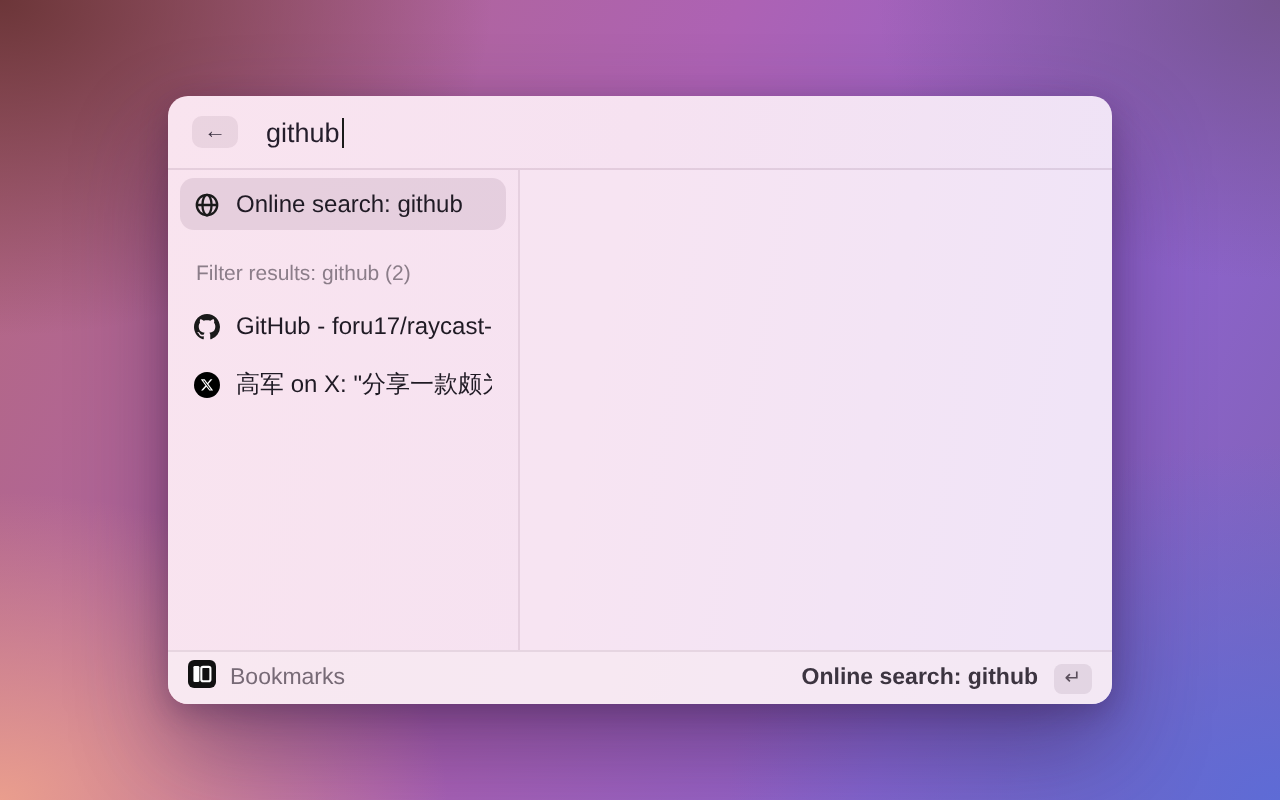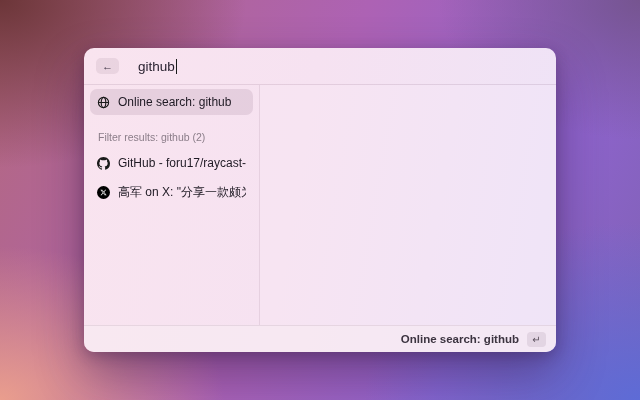--- a/index.html
+++ b/index.html
@@ -31,21 +31,21 @@
     border-bottom:1px solid rgba(90,50,80,0.12);
   }
   .back-btn {
     width:23px; height:16px; border:none; border-radius:5px;
     background:rgba(60,20,50,0.08); color:#3a3040;
     font-size:11px; line-height:15px; text-align:center; cursor:pointer;
     display:flex; align-items:center; justify-content:center;
     font-family:"Liberation Sans", sans-serif;
   }
   .search-text {
-    margin-left:19px; font-size:13.5px; color:#241d2b; display:flex; align-items:flex-end;
+    margin-left:14px; font-size:13.5px; color:#241d2b; display:flex; align-items:flex-end;
   }
   .caret { display:inline-block; width:1.5px; height:15px; background:#1a1a1a; margin-left:1px; }
   
   .body { flex:1 1 auto; display:flex; min-height:0; }
   .sidebar {
     width:176px; flex:0 0 176px; padding:4px 6px;
     border-right:1px solid rgba(90,50,80,0.10);
   }
   .main { flex:1 1 auto; background:rgba(255,248,255,0.10); }
   .row {
@@ -129,20 +129,30 @@
             </svg>
           </span>
           <span class="label-text">高军 on X: "分享一款颇为实用的...</span>
         </div>
 
       </div>
       <div class="main"></div>
     </div>
 
     <div class="footer">
+      <div class="app-chip">
+        <span>
+          <svg viewBox="0 0 16 16">
+            <rect width="16" height="16" rx="3.5" fill="#111"></rect>
+            <rect x="3.1" y="3.4" width="3.4" height="9.2" rx="0.8" fill="#fff"></rect>
+            <rect x="7.6" y="3.9" width="5.2" height="8.2" rx="1" fill="none" stroke="#fff" stroke-width="1.2"></rect>
+          </svg>
+        </span>
+        <span class="app-name">Bookmarks</span>
+      </div>
       <div class="footer-right">
         <span class="action-label">Online search: github</span>
         <span class="key-chip">↵</span>
       </div>
     </div>
 
   </div>
 </div>
 
 </body></html>

